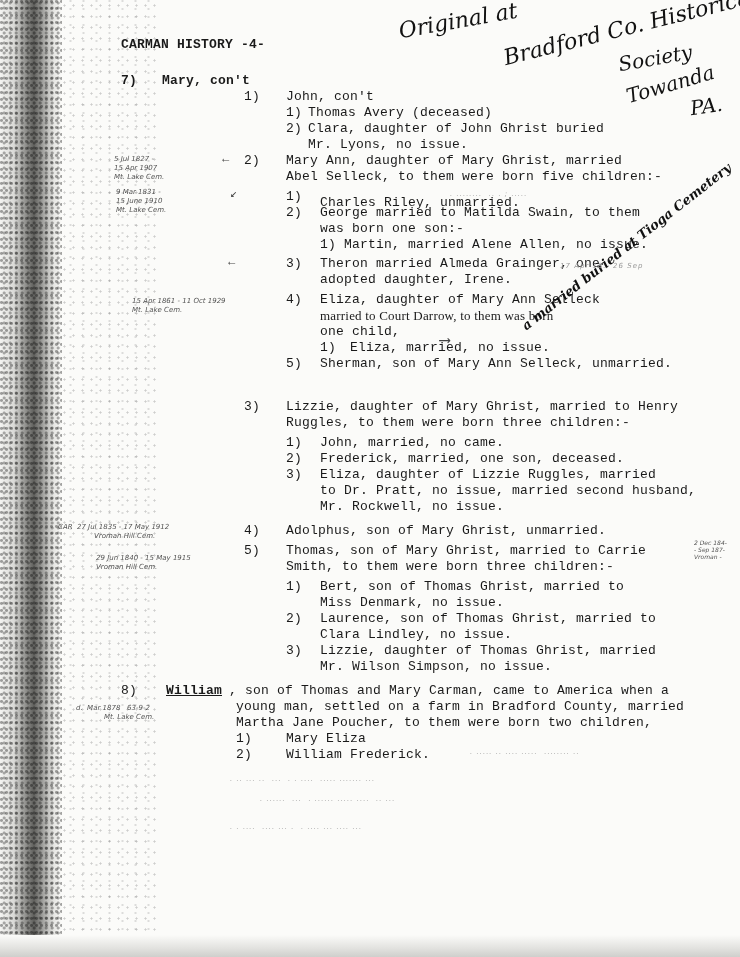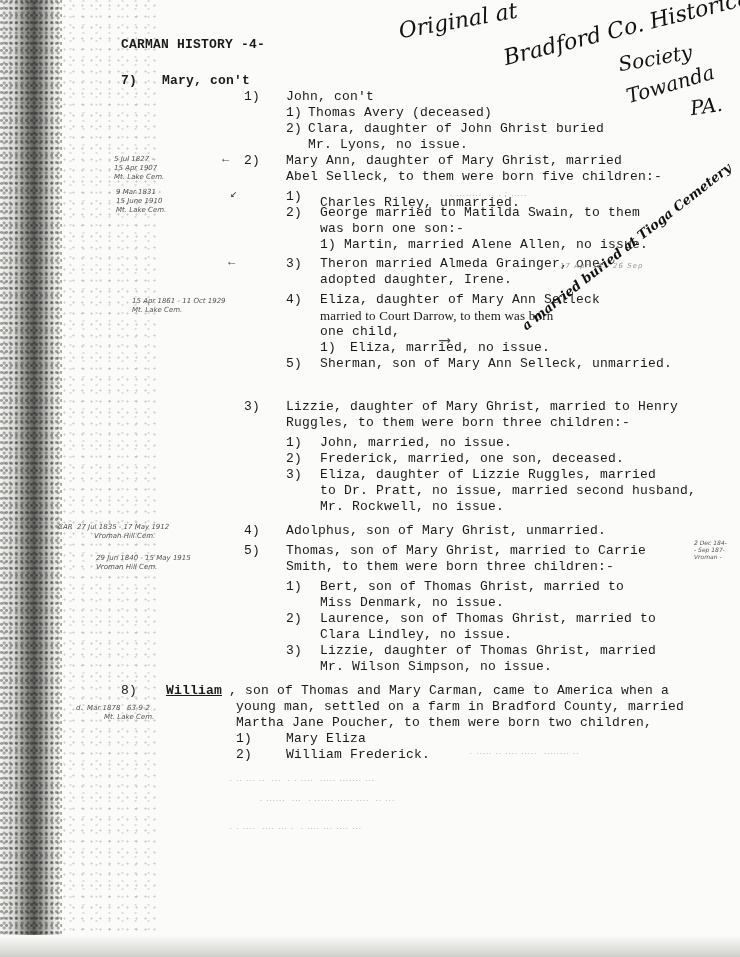--- a/index.html
+++ b/index.html
@@ -97,21 +97,21 @@
 <div class="line" style="left:320px;top:340px;">1)</div>
 <div class="line" style="left:350px;top:340px;">Eliza, married, no issue.</div>
 
 <div class="line" style="left:286px;top:356px;">5)</div>
 <div class="line" style="left:320px;top:356px;">Sherman, son of Mary Ann Selleck, unmarried.</div>
 
 <div class="line" style="left:244px;top:399px;">3)</div>
 <div class="line" style="left:286px;top:399px;">Lizzie, daughter of Mary Ghrist, married to Henry</div>
 <div class="line" style="left:286px;top:415px;">Ruggles, to them were born three children:-</div>
 <div class="line" style="left:286px;top:435px;">1)</div>
-<div class="line" style="left:320px;top:435px;">John, married, no issue.</div>
+<div class="line" style="left:320px;top:435px;">John, married, no came.</div>
 <div class="line" style="left:286px;top:451px;">2)</div>
 <div class="line" style="left:320px;top:451px;">Frederick, married, one son, deceased.</div>
 <div class="line" style="left:286px;top:467px;">3)</div>
 <div class="line" style="left:320px;top:467px;">Eliza, daughter of Lizzie Ruggles, married</div>
 <div class="line" style="left:320px;top:483px;">to Dr. Pratt, no issue, married second husband,</div>
 <div class="line" style="left:320px;top:499px;">Mr. Rockwell, no issue.</div>
 
 <div class="line" style="left:244px;top:523px;">4)</div>
 <div class="line" style="left:286px;top:523px;">Adolphus, son of Mary Ghrist, unmarried.</div>
 

